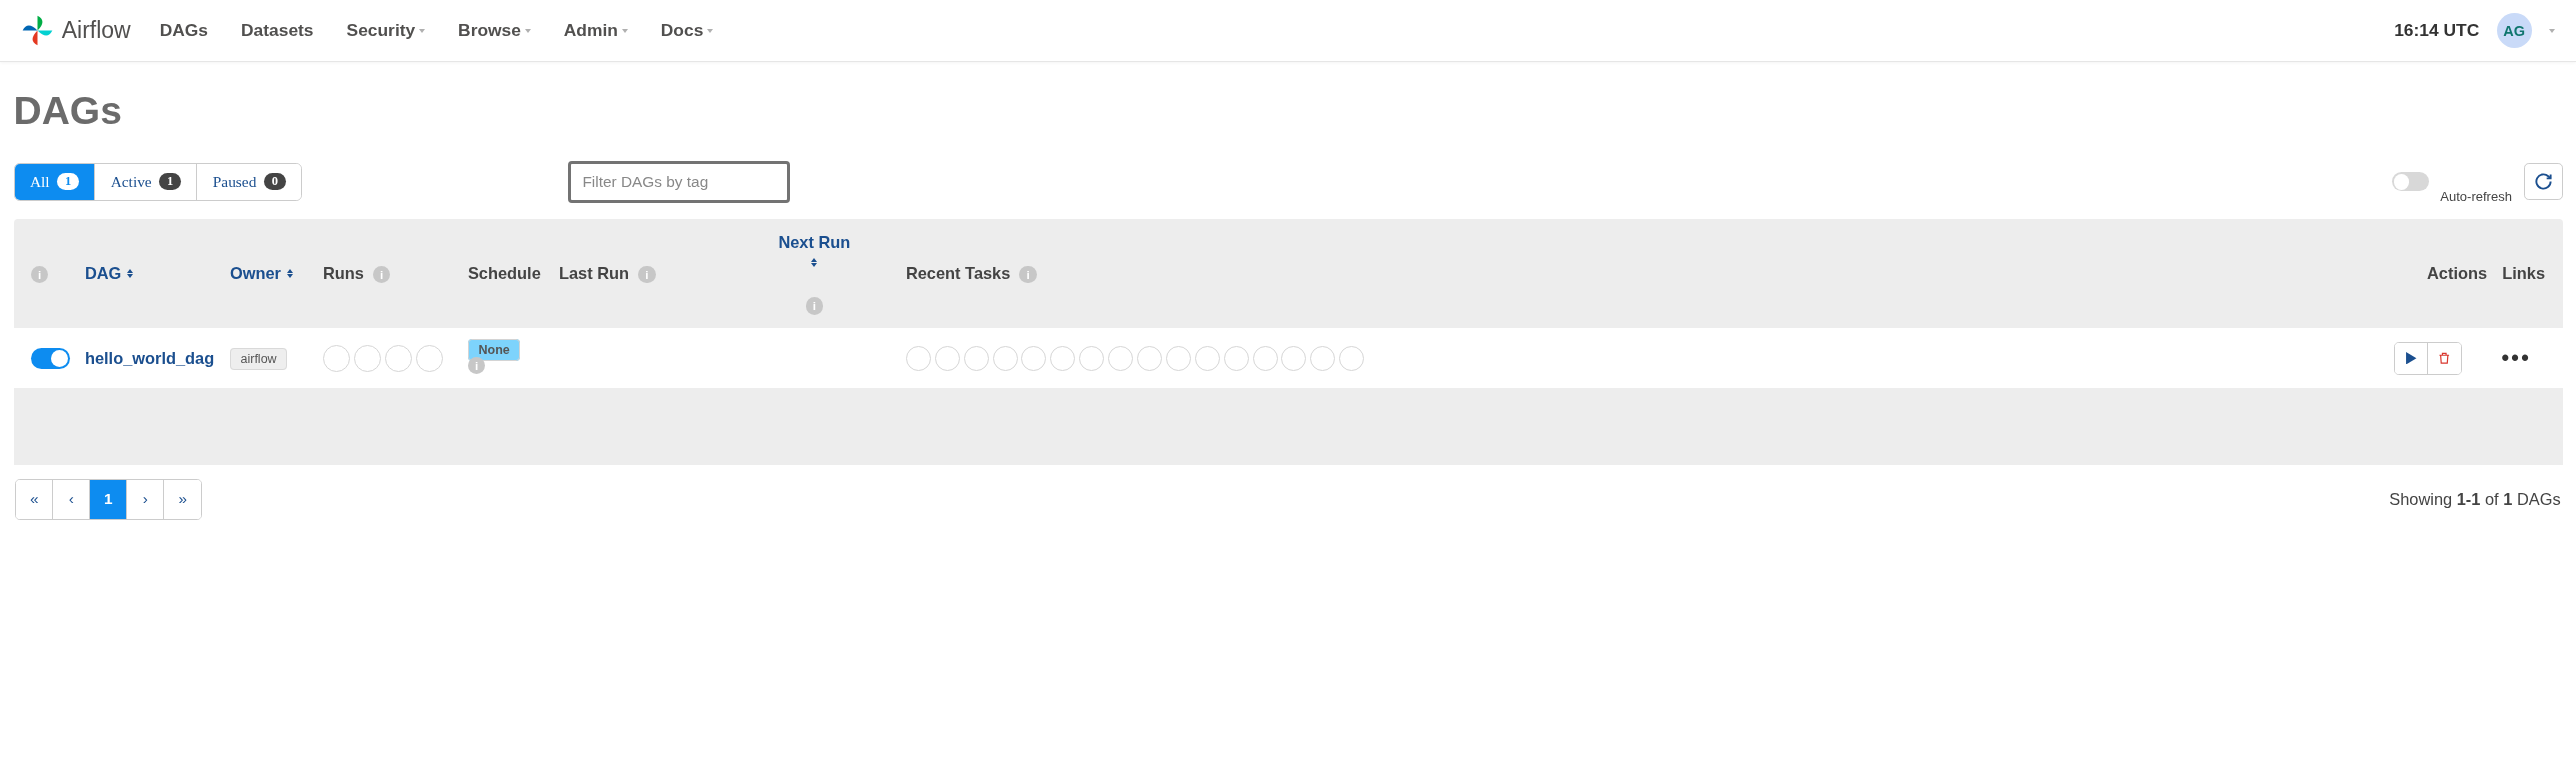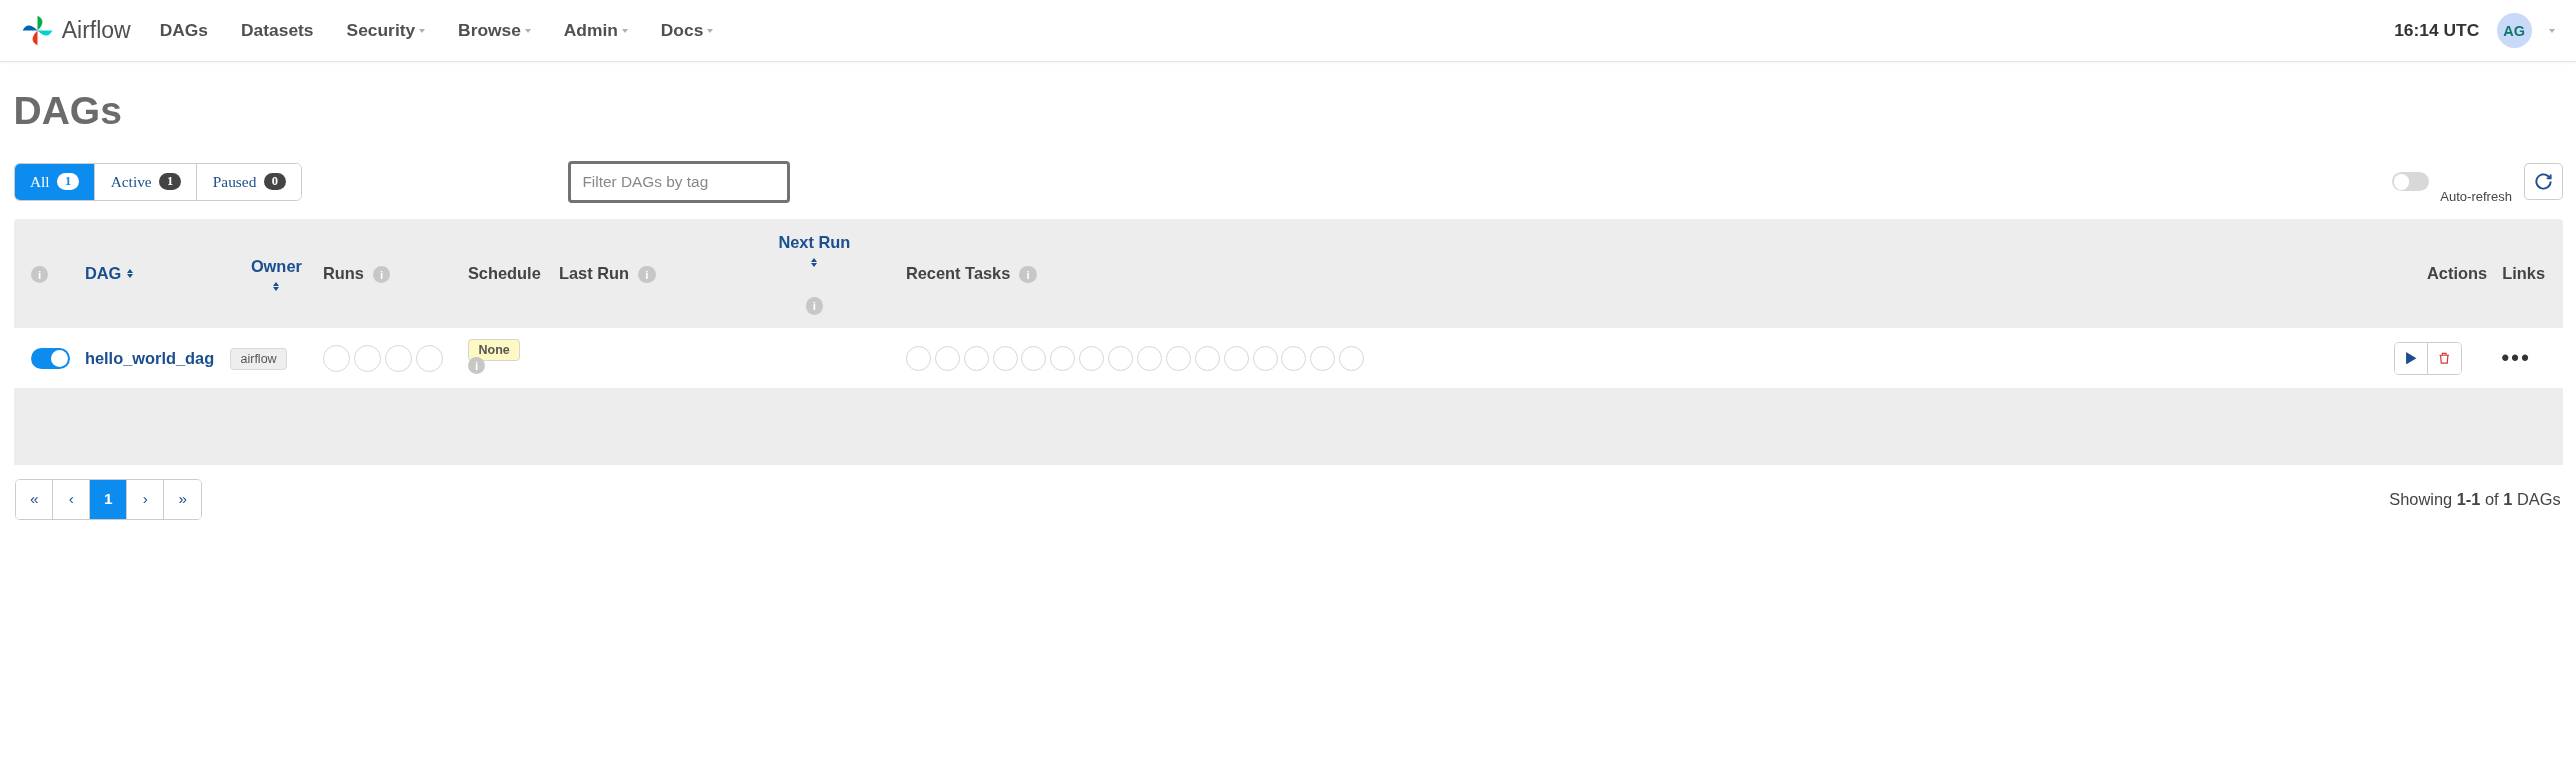--- a/index.html
+++ b/index.html
@@ -33,37 +33,37 @@
 .table-wrap { margin-top:15.4px; background:#ededed; border-radius:3.9px 3.9px 0 0; }
 .thead { display:flex; align-items:center; padding:13.5px 17.4px; color:#444; font-size:16.4px; font-weight:600; }
 .th-sort { color:#1b4f8f; display:flex; align-items:center; gap:5.8px; cursor:pointer; }
 .sort-arrows { display:inline-flex; flex-direction:column; gap:1px; }
 .sort-arrows span { width:0; height:0; border-left:3.9px solid transparent; border-right:3.9px solid transparent; }
 .sort-up{ border-bottom:4.8px solid #1b4f8f; }
 .sort-down{ border-top:4.8px solid #1b4f8f; }
 .info-icon { width:17.4px; height:17.4px; border-radius:50%; background:#c7c7c7; color:#fff; font-size:11.6px; font-weight:700; display:inline-flex; align-items:center; justify-content:center; font-style:normal; }
 .col-toggle{width:54px;}
 .col-dag{width:145px;}
-.col-owner{width:93px;flex-direction:column;}
+.col-owner{width:93px;}
 .col-runs{width:145px;}
 .col-schedule{width:91px;}
 .col-lastrun{width:164px;}
 .col-nextrun{width:183px;flex-direction:column;}
 .col-recent{flex:1;}
 .col-actions{width:93px; text-align:right;}
 .col-links{width:58px; text-align:right;}
 .row { display:flex; align-items:center; background:#fff; padding:13.5px 17.4px;justify-content:space-between; }
 .dag-toggle { width:39px; height:21px; background:#0d8cf0; border-radius:10.6px; position:relative; cursor:pointer; }
 .dag-toggle::after { content:""; position:absolute; right:1.9px; top:1.9px; width:17.4px; height:17.4px; background:#fff; border-radius:50%; }
 .dag-link { color:#1b4f8f; font-weight:700; font-size:16.4px; cursor:pointer; }
 .owner-badge { background:#eee; border:1px solid #d9d9d9; border-radius:3.9px; padding:2.9px 9.6px; font-size:12.5px; color:#555; }
 .runs-circles { display:flex; gap:3.9px; }
 .circle { width:27px; height:27px; border:1.4px solid #d6d6d6; border-radius:50%; }
 .circle.sm { width:25px; height:25px; }
-.schedule-badge { background:#fef9c3; border:1px solid #d4d4d4; border-radius:3.9px; padding:2.9px 9.6px; font-size:12.5px; font-weight:600; color:#555; margin-right:18px;}
+.schedule-badge { background:#7dd3fc; border:1px solid #d4d4d4; border-radius:3.9px; padding:2.9px 9.6px; font-size:12.5px; font-weight:600; color:#555; margin-right:18px;}
 .actions-group { display:inline-flex; border:1px solid #ccc; border-radius:4.8px; overflow:hidden; }
 .actions-group .action-btn { width:33px; height:31px; display:flex; align-items:center; justify-content:center; cursor:pointer; background:#fff; }
 .actions-group .action-btn:first-child{border-right:1px solid #ccc;}
 .more-dots { font-size:23px; letter-spacing:1.9px; color:#333; cursor:pointer; }
 .table-footer-pad { height:77px; background:#ededed; }
 .pager-row { display:flex; align-items:center; margin-top:13.5px; padding:0 1.9px; }
 .pager { display:inline-flex; border:1px solid #ccc; border-radius:4.8px; overflow:hidden; }
 .pager .pbtn { width:37px; height:39px; display:flex; align-items:center; justify-content:center; border-right:1px solid #ccc; color:#1b4f8f; font-size:15.4px; cursor:pointer; background:#fff;}
 .pager .pbtn:last-child{border-right:none;}
 .pager .pbtn.active{ background:#0d8cf0; color:#fff; font-weight:700;}

